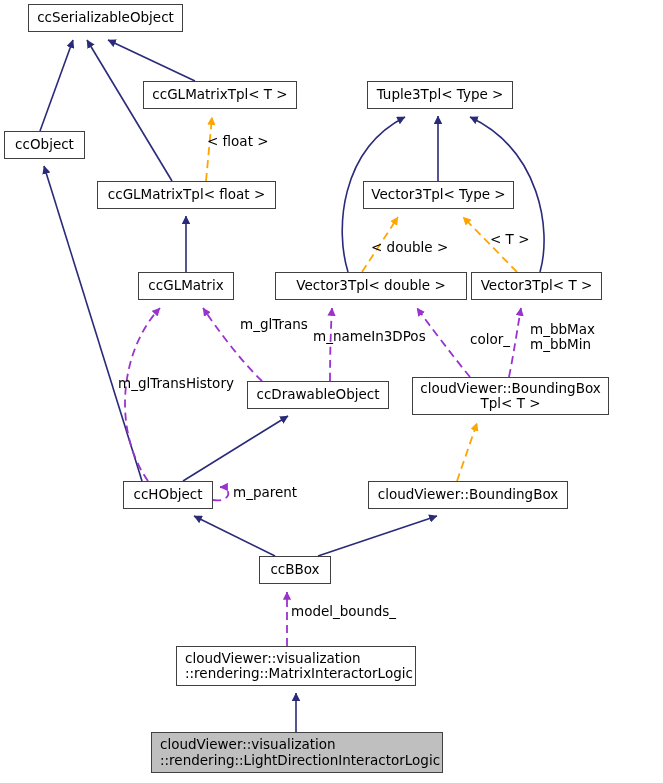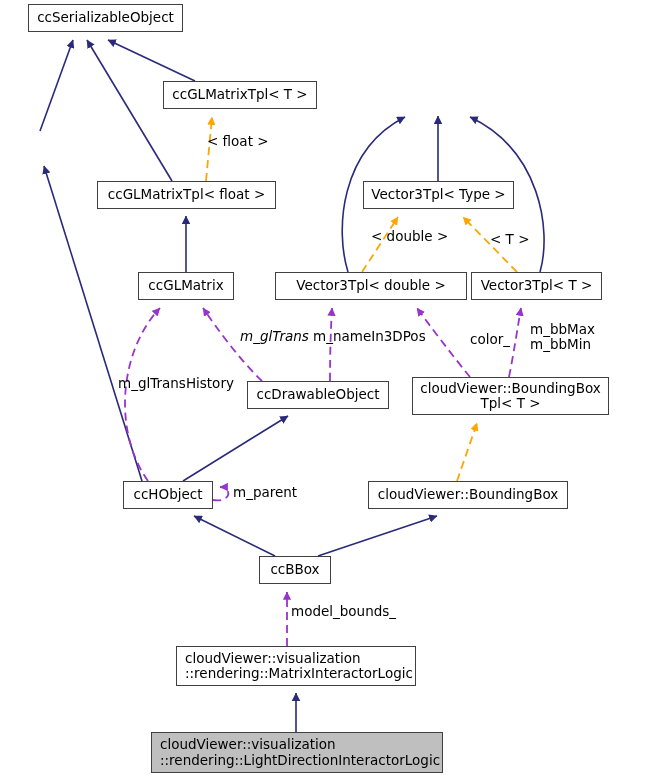--- a/index.html
+++ b/index.html
@@ -129,25 +129,31 @@
       <path d="M 213 500 C 232 503 232 487 220 487"></path>
 
       <path d="M 287 646 L 287 592"></path>
     </g>
   </svg>
 
   <div class="node" style="left:28px;top:4px;width:155px;height:28px;">
     <span class="nlabel">ccSerializableObject</span>
   </div>
 
-  <div class="node" style="left:143px;top:81px;width:154px;height:28px;margin-left:20px;">
+  <div class="node" style="left:143px;top:81px;width:154px;height:28px;">
     <span class="nlabel">ccGLMatrixTpl&lt; T &gt;</span>
   </div>
 
-
+  <div class="node" style="left:367px;top:81px;width:146px;height:28px;">
+    <span class="nlabel">Tuple3Tpl&lt; Type &gt;</span>
+  </div>
+
+  <div class="node" style="left:4px;top:131px;width:81px;height:28px;">
+    <span class="nlabel">ccObject</span>
+  </div>
 
   <div class="node" style="left:97px;top:181px;width:179px;height:28px;">
     <span class="nlabel">ccGLMatrixTpl&lt; float &gt;</span>
   </div>
 
   <div class="node" style="left:363px;top:181px;width:151px;height:28px;">
     <span class="nlabel">Vector3Tpl&lt; Type &gt;</span>
   </div>
 
   <div class="node" style="left:138px;top:272px;width:96px;height:28px;">
@@ -187,23 +193,23 @@
     <span class="nlabel" style="text-align:left;padding-left:8px;">cloudViewer::visualization
 ::rendering::MatrixInteractorLogic</span>
   </div>
 
   <div class="node highlight" style="left:151px;top:732px;width:292px;height:41px;">
     <span class="nlabel" style="text-align:left;padding-left:8px;">cloudViewer::visualization
 ::rendering::LightDirectionInteractorLogic</span>
   </div>
 
   <div class="edge-label" style="left:207px;top:134px;">&lt; float &gt;</div>
-  <div class="edge-label" style="left:371px;top:229px;">&lt; double &gt;</div>
+  <div class="edge-label" style="left:371px;top:240px;">&lt; double &gt;</div>
   <div class="edge-label" style="left:490px;top:232px;">&lt; T &gt;</div>
-  <div class="edge-label" style="left:240px;top:329px;font-style:italic;">m_glTrans</div>
+  <div class="edge-label" style="left:240px;top:317px;">m_glTrans</div>
   <div class="edge-label" style="left:313px;top:329px;">m_nameIn3DPos</div>
   <div class="edge-label" style="left:470px;top:332px;">color_</div>
   <div class="edge-label" style="left:530px;top:322px;">m_bbMax
 m_bbMin</div>
   <div class="edge-label" style="left:118px;top:376px;">m_glTransHistory</div>
   <div class="edge-label" style="left:233px;top:485px;">m_parent</div>
   <div class="edge-label" style="left:291px;top:604px;">model_bounds_</div>
 
 </div>
 

